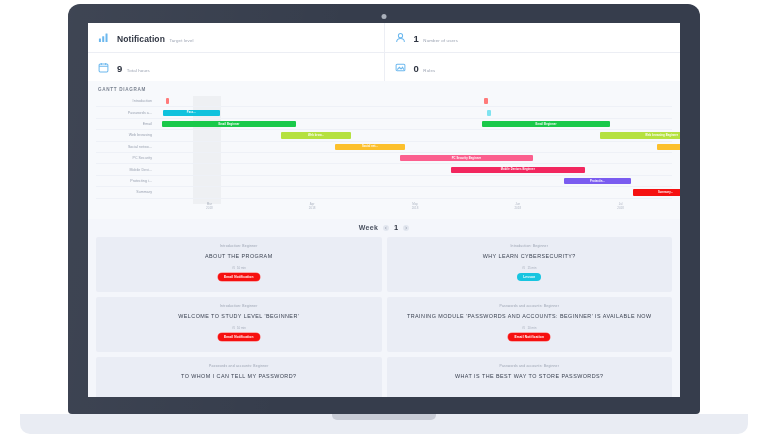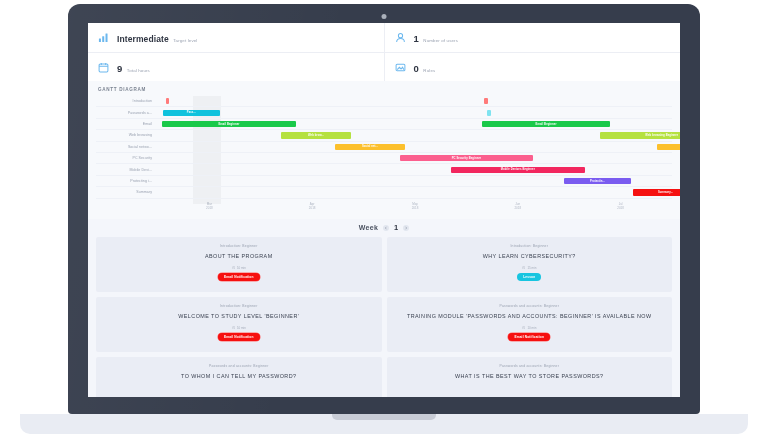--- a/index.html
+++ b/index.html
@@ -165,21 +165,21 @@
 
         <div class="stat-row">
           <span class="stat-ico">
             <svg viewBox="0 0 12 12" fill="currentColor">
                 <rect x="1" y="7" width="2.2" height="4" rx=".4"></rect>
                 <rect x="4.6" y="4.5" width="2.2" height="6.5" rx=".4"></rect>
                 <rect x="8.2" y="1.5" width="2.2" height="9.5" rx=".4"></rect>
               </svg>
           </span>
           <span class="stat-txt">
-            <span class="stat-value">Intermediate</span>
+            <span class="stat-value">Notification</span>
             <span class="stat-label">Target level</span>
           </span>
         </div>
 
         <div class="stat-row">
           <span class="stat-ico">
             <svg viewBox="0 0 12 12" fill="none" stroke="currentColor" stroke-width="1.1">
                 <rect x="1.2" y="2.2" width="9.6" height="8.6" rx="1.2"></rect>
                 <path d="M1.2 4.6h9.6M3.6 1.2v2M8.4 1.2v2"></path>
               </svg>

